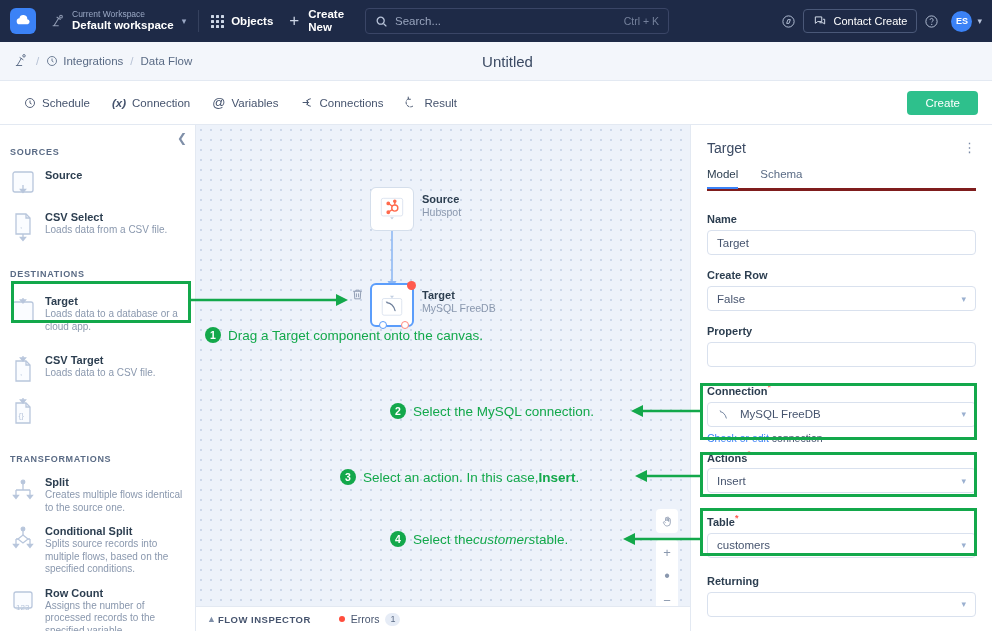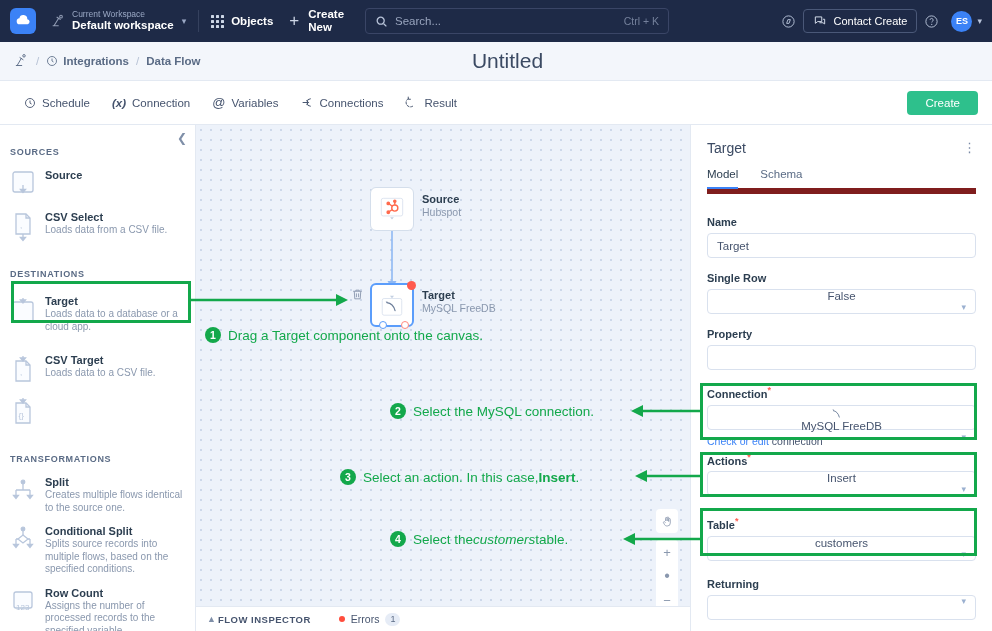--- a/index.html
+++ b/index.html
@@ -57,24 +57,24 @@
   .av-caret { color:#b9c4da;font-size:9px;margin-left:5px;cursor:pointer;}
 
   
   .crumbbar {
     position:absolute;top:42px;left:0;width:992px;height:39px;
     background:#f3f6fb;border-bottom:1px solid #e3e9f2;
     display:flex;align-items:center;
   }
   .crumbs { display:flex;align-items:center;margin-left:14px;font-size:11.5px;color:#5a6b85;}
   .crumbs .sep { color:#b6c1d4;margin:0 7px;}
-  .crumb-link { color:#5a6b85;display:flex;align-items:center;cursor:pointer;font-weight:bold;}
+  .crumb-link { color:#5a6b85;display:flex;align-items:center;cursor:pointer;}
   .crumb-link svg { margin-right:5px; }
   .flow-title {
-    position:absolute;left:0;right:0;text-align:center;font-size:21px;color:#3b4a63;
+    position:absolute;left:0;right:0;text-align:center;font-size:15px;color:#3b4a63;
     pointer-events:none;
     margin-left:23px;
   }
 
   
   .actionbar {
     position:absolute;top:81px;left:0;width:992px;height:44px;background:#fff;
     border-bottom:1px solid #e3e9f2;display:flex;align-items:center;
   }
   .abtabs { display:flex;align-items:center;margin-left:24px;}
@@ -141,32 +141,32 @@
   .err-badge { margin-left:6px;background:#e6ecf6;color:#5a6b85;border-radius:8px;font-size:9px;padding:0 5px;line-height:13px;}
 
   
   .rpanel {
     position:absolute;top:125px;left:690px;width:302px;height:506px;background:#fff;
     border-left:1px solid #e3e9f2;overflow:hidden;
   }
   .rp-head { display:flex;align-items:center;padding:15px 16px 0 16px;}
   .rp-title { font-size:14px;color:#3b4a63;flex:1;}
   .kebab { color:#7a8aa6;font-size:13px;letter-spacing:0;cursor:pointer;line-height:8px;text-align:center;}
-  .rp-tabs { display:flex;margin:12px 16px 0 16px;border-bottom:6px solid #7f1d1d;padding-right:16px;}
+  .rp-tabs { display:flex;margin:12px 16px 0 16px;border-bottom:3px solid #7f1d1d;padding-right:16px;}
   .rp-tab { font-size:11.5px;color:#5a6b85;padding:0 0 8px 0;margin-right:22px;cursor:pointer;position:relative;}
   .rp-tab.active { color:#2c3e50; }
   .rp-tab.active:after { content:"";position:absolute;left:0;right:0;bottom:-1px;height:2px;background:#3b82f6;}
   .fld { margin:0 16px; }
   .fld-lbl { font-size:11px;font-weight:bold;color:#2c3e50;margin-bottom:5px;}
   .req { color:#ff5a4e;font-size:9px;vertical-align:super;}
   .fld-in {
     height:25px;border:1px solid #d9e1ee;border-radius:4px;background:#fff;
     display:flex;align-items:center;padding:0 9px;font-size:11.5px;color:#46546e;cursor:text;
   }
-  .fld-in.sel { cursor:pointer;flex-direction:column; }
+  .fld-in.sel { cursor:pointer; }
   .chev { margin-left:auto;color:#9bb0d0;font-size:9px;}
   .hint { font-size:10.5px;color:#46546e;margin-top:5px;}
   .hint a { color:#3b82f6;text-decoration:none;cursor:pointer;}
   .conn-ico { margin-right:9px;display:flex;align-items:center;}
 
   
   .gbox { position:absolute;border:3px solid #13a84b;pointer-events:none;}
   .gtext {
     position:absolute;color:#13a84b;font-size:13.5px;white-space:nowrap;
     display:flex;align-items:center;
@@ -532,21 +532,21 @@
       <span class="rp-tab active">Model</span>
       <span class="rp-tab">Schema</span>
     </div>
 
     <div class="fld" style="margin-top:22px">
       <div class="fld-lbl">Name</div>
       <div class="fld-in">Target</div>
     </div>
 
     <div class="fld" style="margin-top:14px">
-      <div class="fld-lbl">Single Row</div>
+      <div class="fld-lbl">Create Row</div>
       <div class="fld-in sel">
         <span>False</span>
         <span class="chev">▾</span>
       </div>
     </div>
 
     <div class="fld" style="margin-top:14px">
       <div class="fld-lbl">Property</div>
       <div class="fld-in"></div>
     </div>

